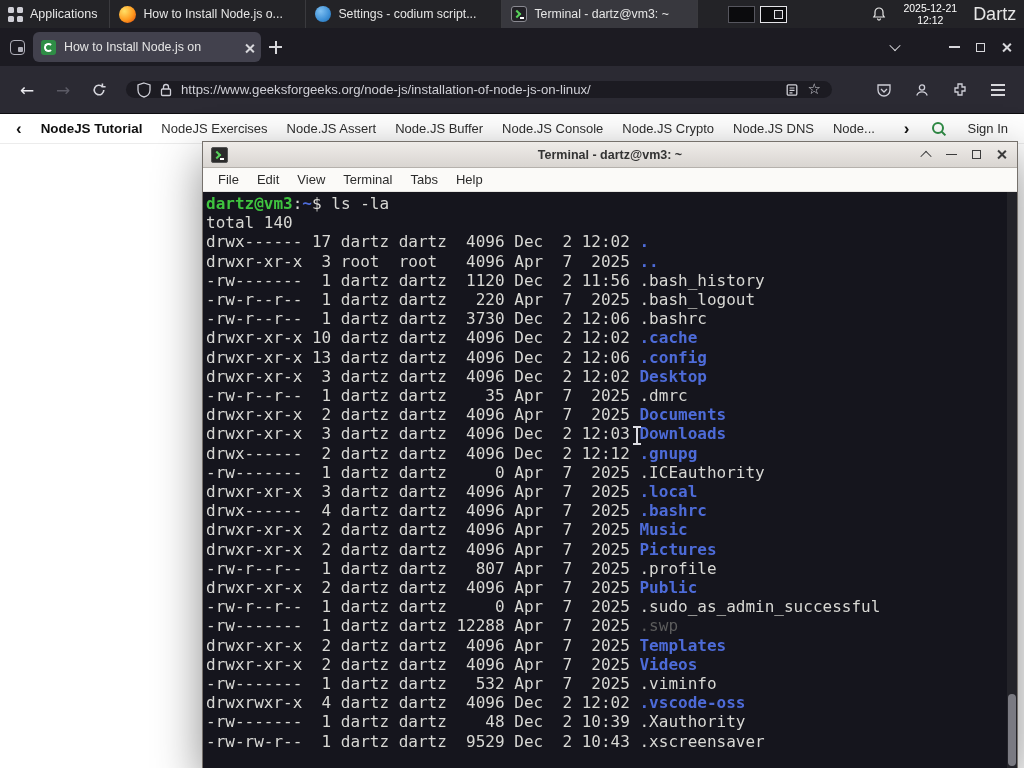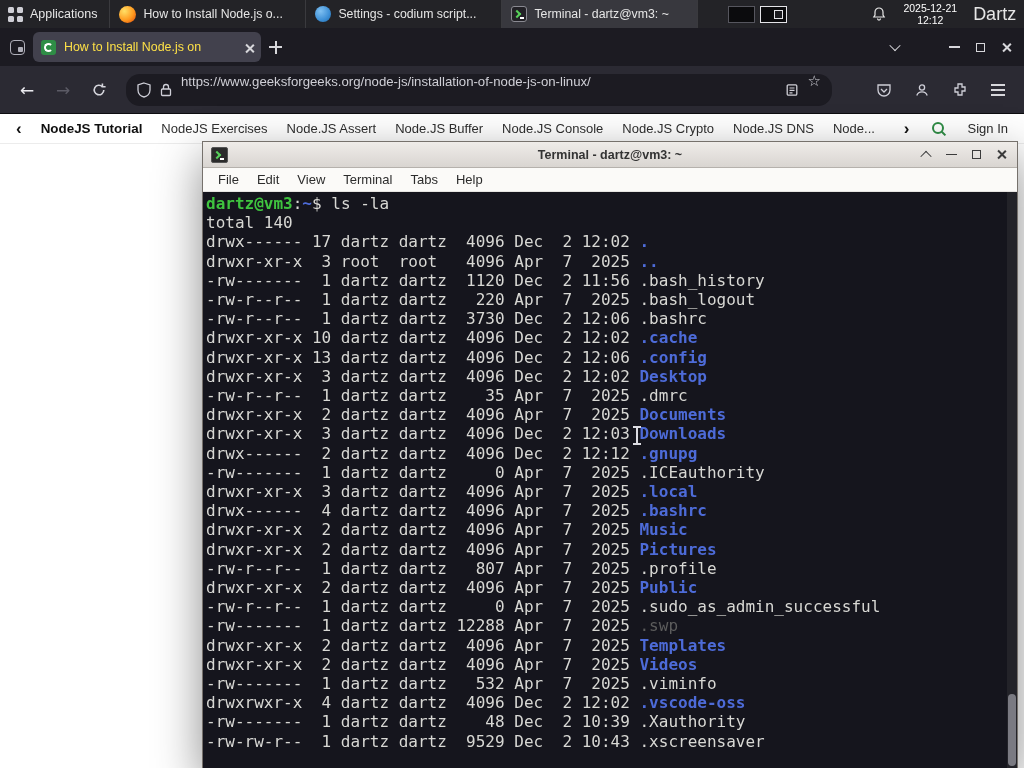--- a/index.html
+++ b/index.html
@@ -36,21 +36,21 @@
   .bell{margin-left:84px;display:flex;align-items:center;}
   .clock{margin-left:16px;text-align:center;font-size:10.5px;line-height:12px;color:#fff;}
   .panel-user{margin-left:16px;margin-right:4px;font-size:18px;}
 
   
   .browser{position:absolute;left:0;top:28px;width:1024px;height:740px;display:flex;flex-direction:column;background:#fff;}
   .tabbar{height:38px;background:#1c1b22;display:flex;align-items:center;padding:0 10px;gap:8px;flex:0 0 38px;}
   .ffv{width:15px;height:15px;border:1.6px solid #b0b0ba;border-radius:4px;position:relative;flex:0 0 15px;}
   .ffv::after{content:"";position:absolute;right:1.5px;bottom:1.5px;width:5px;height:5px;background:#b0b0ba;border-radius:1px;}
   .tab{height:30px;width:228px;background:#42414d;border-radius:6px;display:flex;align-items:center;gap:8px;
-       padding:0 8px;color:#fde047;font-size:12.4px;}
+       padding:0 8px;color:#e5e5e5;font-size:12.4px;}
   .favicon{width:15px;height:15px;border-radius:3px;background:var(--gfg_green);position:relative;flex:0 0 15px;}
   .favicon::after{content:"";position:absolute;inset:3px;border:2px solid #fff;border-radius:50%;border-right-color:transparent;}
   .tab-title{flex:1;overflow:hidden;white-space:nowrap;
              -webkit-mask-image:linear-gradient(90deg,#000 82%,transparent);
              mask-image:linear-gradient(90deg,#000 82%,transparent);}
   .ibtn{display:flex;align-items:center;justify-content:center;color:#d7d7db;}
   .xx{position:relative;width:11px;height:11px;}
   .xx::before,.xx::after{content:"";position:absolute;left:5px;top:0;width:1.6px;height:11px;background:currentColor;}
   .xx::before{transform:rotate(45deg);} .xx::after{transform:rotate(-45deg);}
   .plus{position:relative;width:13px;height:13px;}
@@ -62,21 +62,21 @@
   .bar{display:inline-block;width:11px;height:1.8px;background:currentColor;}
   .sq{display:inline-block;width:9px;height:9px;border:1.6px solid currentColor;}
   .tab-chevron{margin-left:auto;margin-right:42px;}
   .winbtns{display:flex;gap:16px;align-items:center;margin-right:2px;}
 
   .navbar{height:48px;background:#2b2a33;display:flex;align-items:center;padding:0 12px;gap:6px;
           flex:0 0 48px;border-bottom:1px solid #0d0d10;}
   .nav-arrow{width:30px;height:30px;display:flex;align-items:center;justify-content:center;border-radius:4px;
              font-family:"DejaVu Sans",sans-serif;font-size:17px;color:#ecebf0;}
   .nav-arrow.disabled{color:#5c5b66;}
-  .urlbar{flex:1;max-width:706px;height:32px;background:#1c1b22;border-radius:14px;display:flex;
+  .urlbar{flex:1;max-width:706px;height:17px;background:#1c1b22;border-radius:14px;display:flex;align-items:center;
           gap:9px;padding:0 11px;margin:0 6px;}
   .url-text{flex:1;color:#cfcfd6;font-size:13.2px;white-space:nowrap;overflow:hidden;}
   .star{font-family:"DejaVu Sans",sans-serif;font-size:15px;color:#cfcfd6;line-height:1;}
   .navright{display:flex;gap:10px;align-items:center;margin-left:auto;}
   .navright .ibtn{width:28px;height:28px;}
   .burger{position:relative;width:14px;height:12px;border-top:2px solid currentColor;border-bottom:2px solid currentColor;}
   .burger::before{content:"";position:absolute;left:0;right:0;top:3px;height:2px;background:currentColor;}
 
   .page{flex:1;background:#fff;position:relative;}
   .subnav{height:30px;background:#fff;border-bottom:1px solid #ececec;display:flex;align-items:center;

